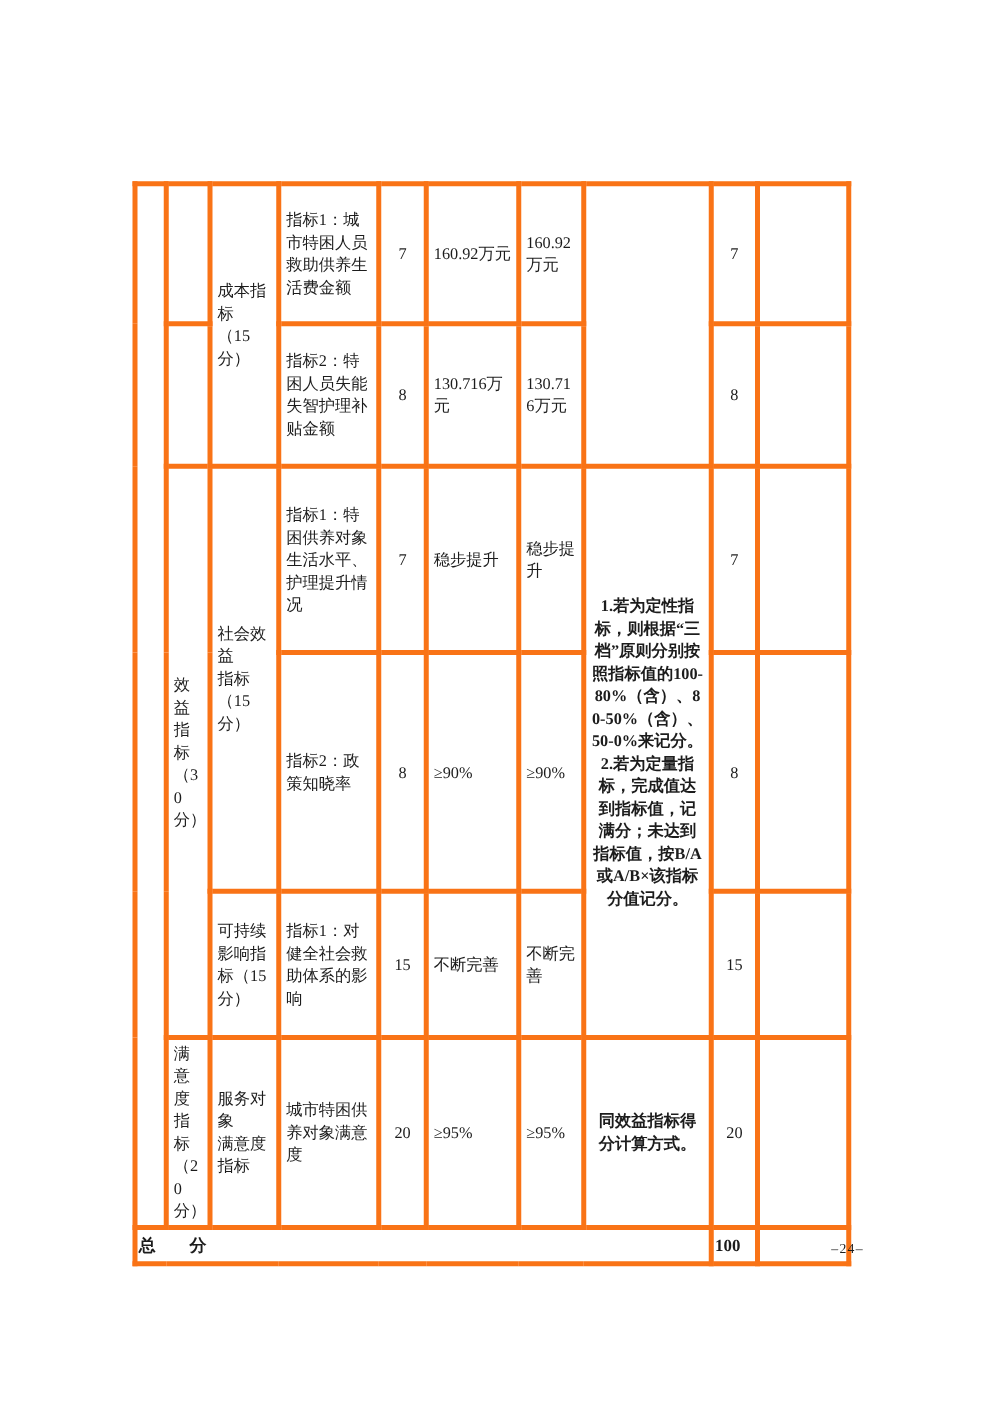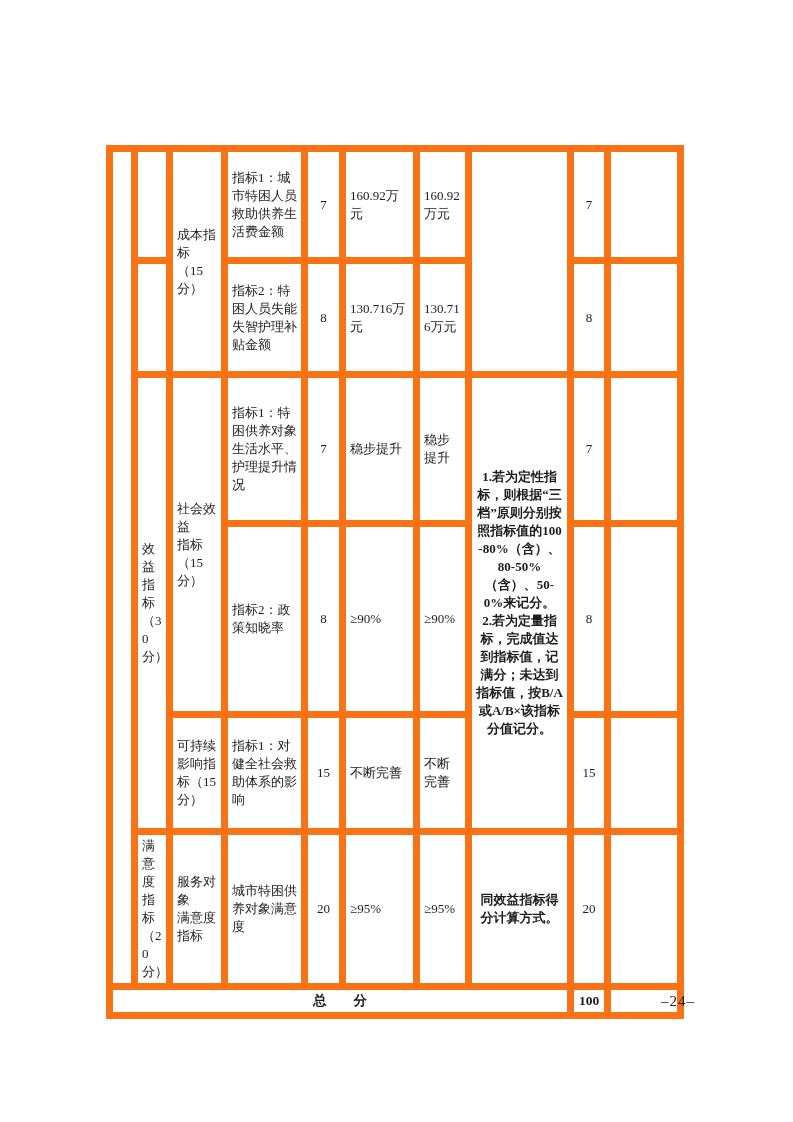--- a/index.html
+++ b/index.html
@@ -16,21 +16,21 @@
   table.perf {
     position: absolute;
     left: 106px;
     top: 145px;
     width: 571px;
     border-collapse: collapse;
     table-layout: fixed;
     border: 1.5px solid #3a3a3a;
   }
   table.perf td {
-    border: 7px solid #f97316;
+    border: 4px solid #f97316;
     vertical-align: middle;
     font-size: 13px;
     line-height: 18px;
     padding: 2px 4px;
     overflow: hidden;
   }
   td.c-empty { padding: 0; }
   td.c-stack {
     white-space: pre-line;
     line-height: 19px;
@@ -58,30 +58,30 @@
     text-align: center;
     white-space: pre-line;
     word-break: break-all;
     padding: 2px 8px;
     line-height: 17px;
     font-weight: bold;
   }
   tr.total-row td {
     font-weight: bold;
     font-size: 13.5px;
-    text-align: center;
+    text-align: left;
     padding: 1px;
   }
   .page-number {
     position: absolute;
     left: 628px;
     top: 993px;
     width: 100px;
     text-align: center;
-    font-size: 15px;
+    font-size: 11px;
     letter-spacing: 1px;
     color: #1c1c1c;
   }
 </style>
 </head>
 <body>
 
 <div class="page">
 
   <table class="perf">

